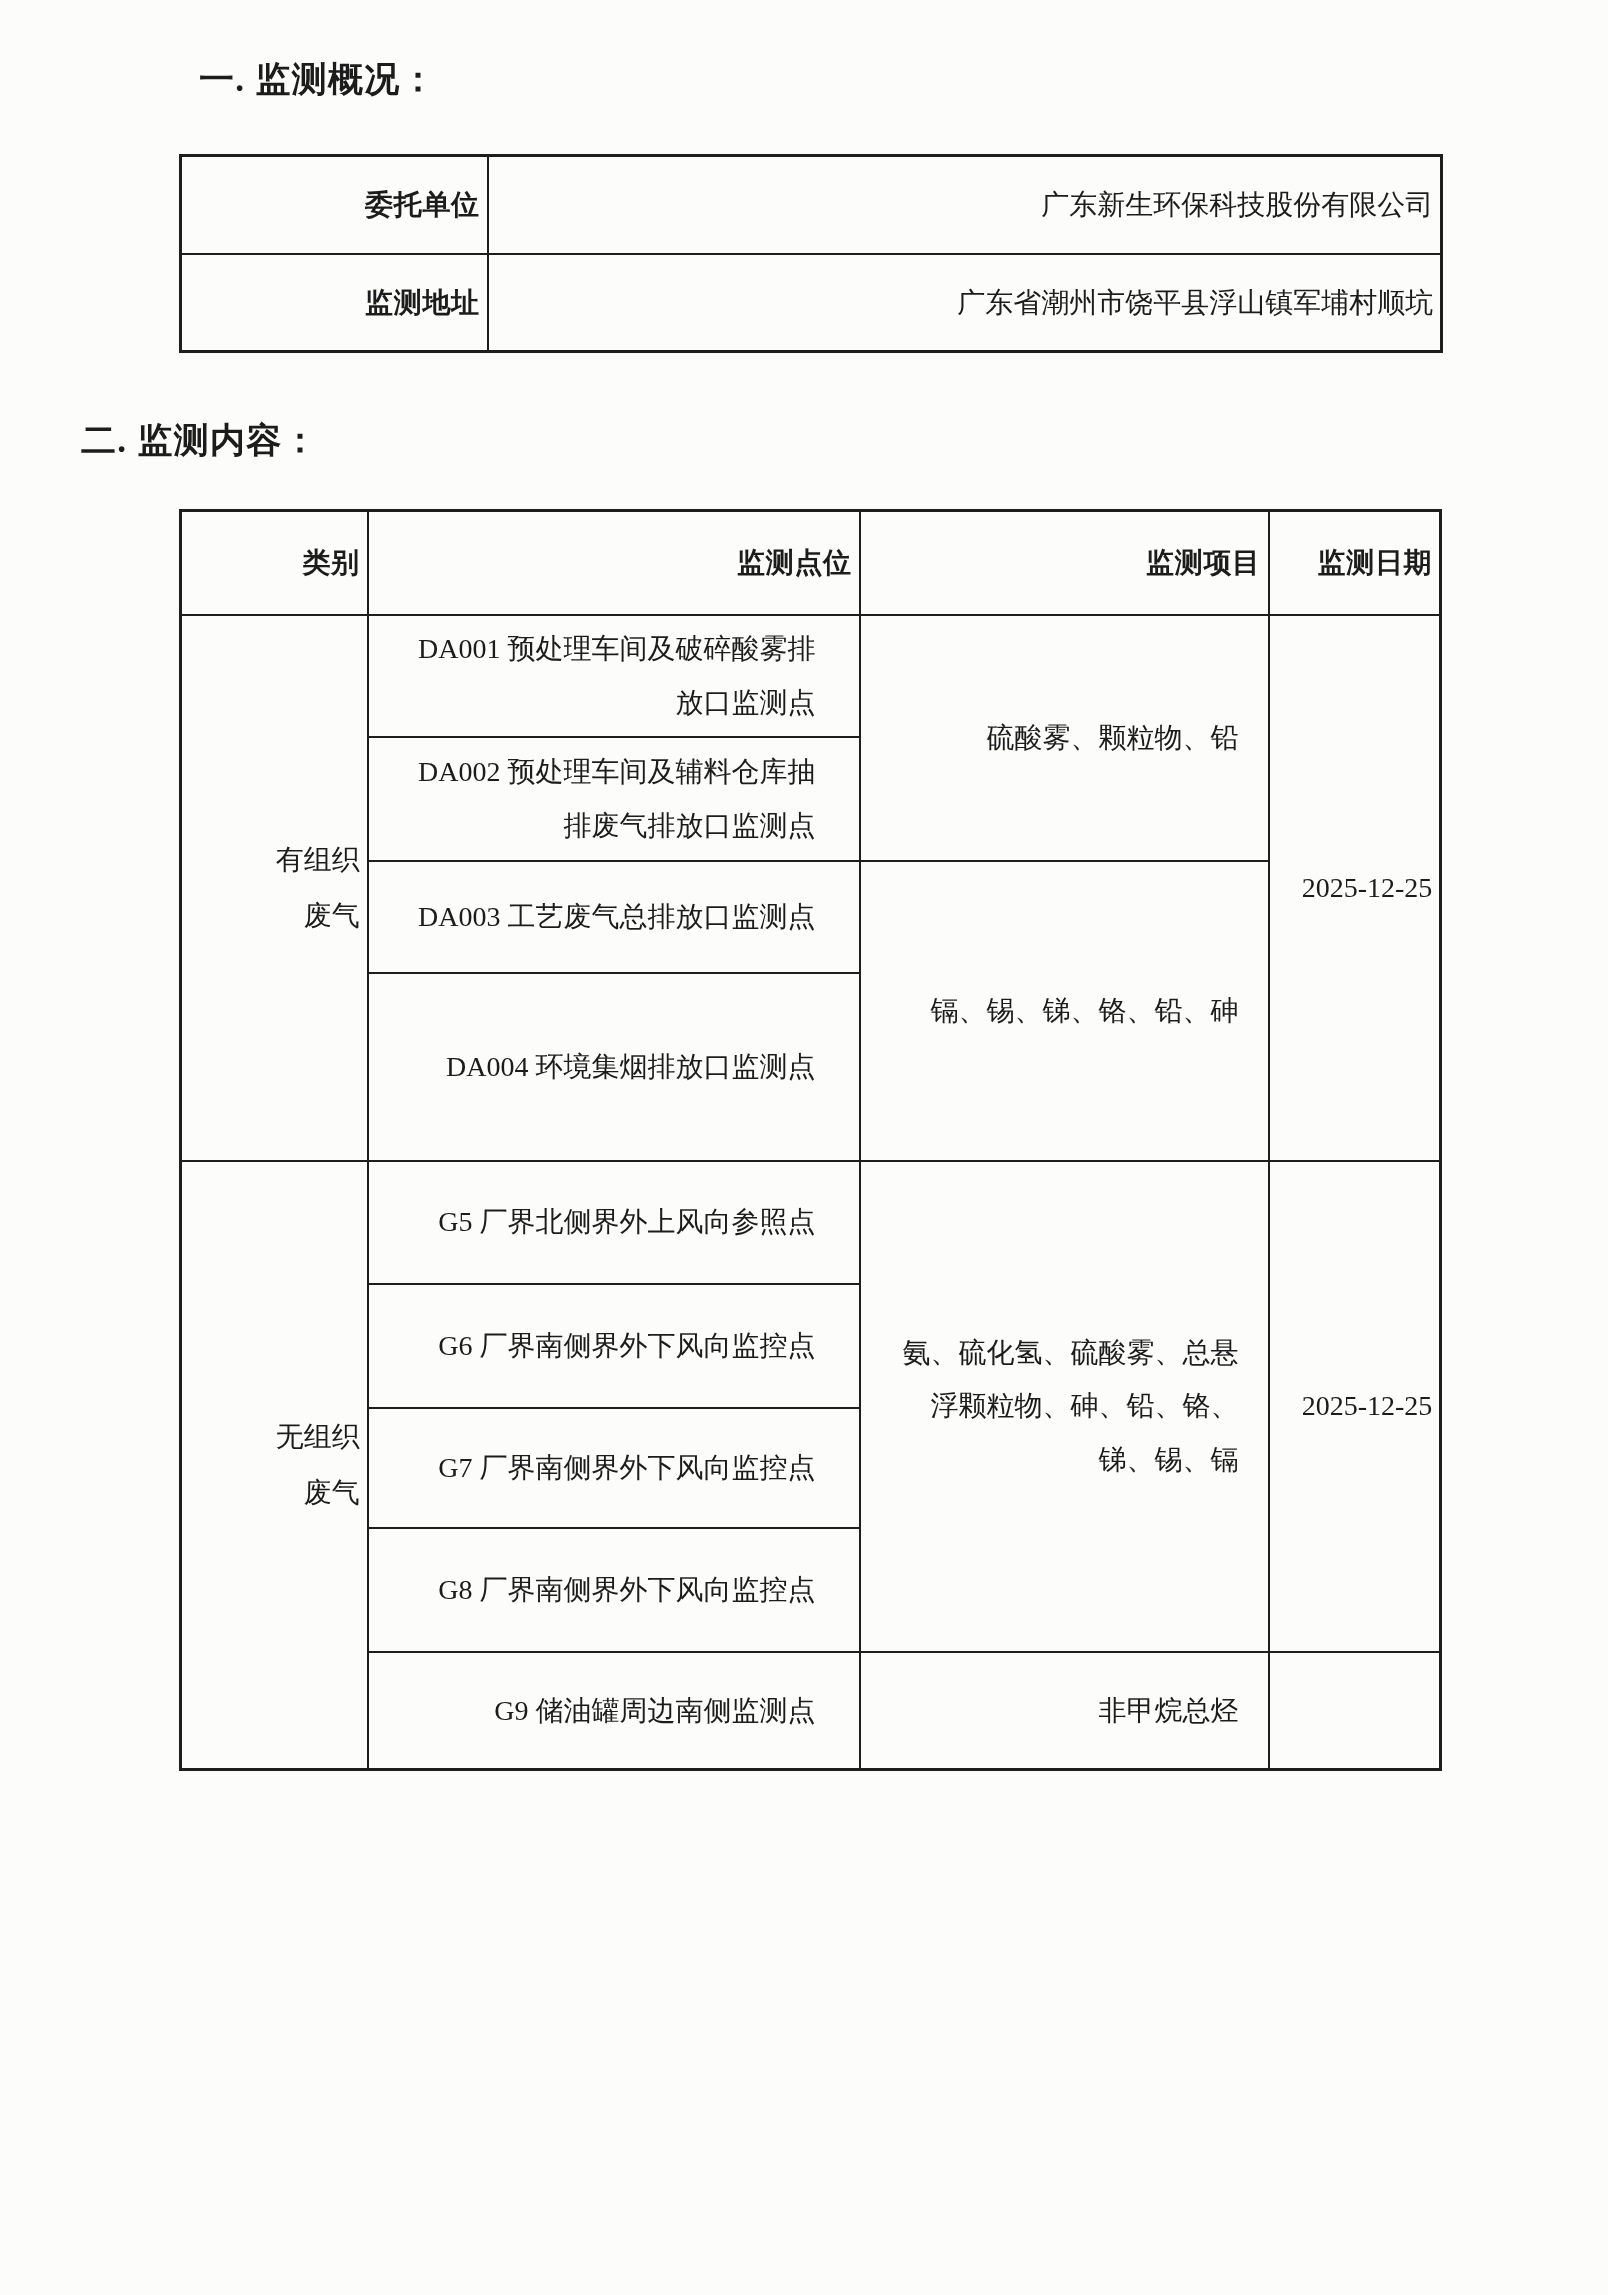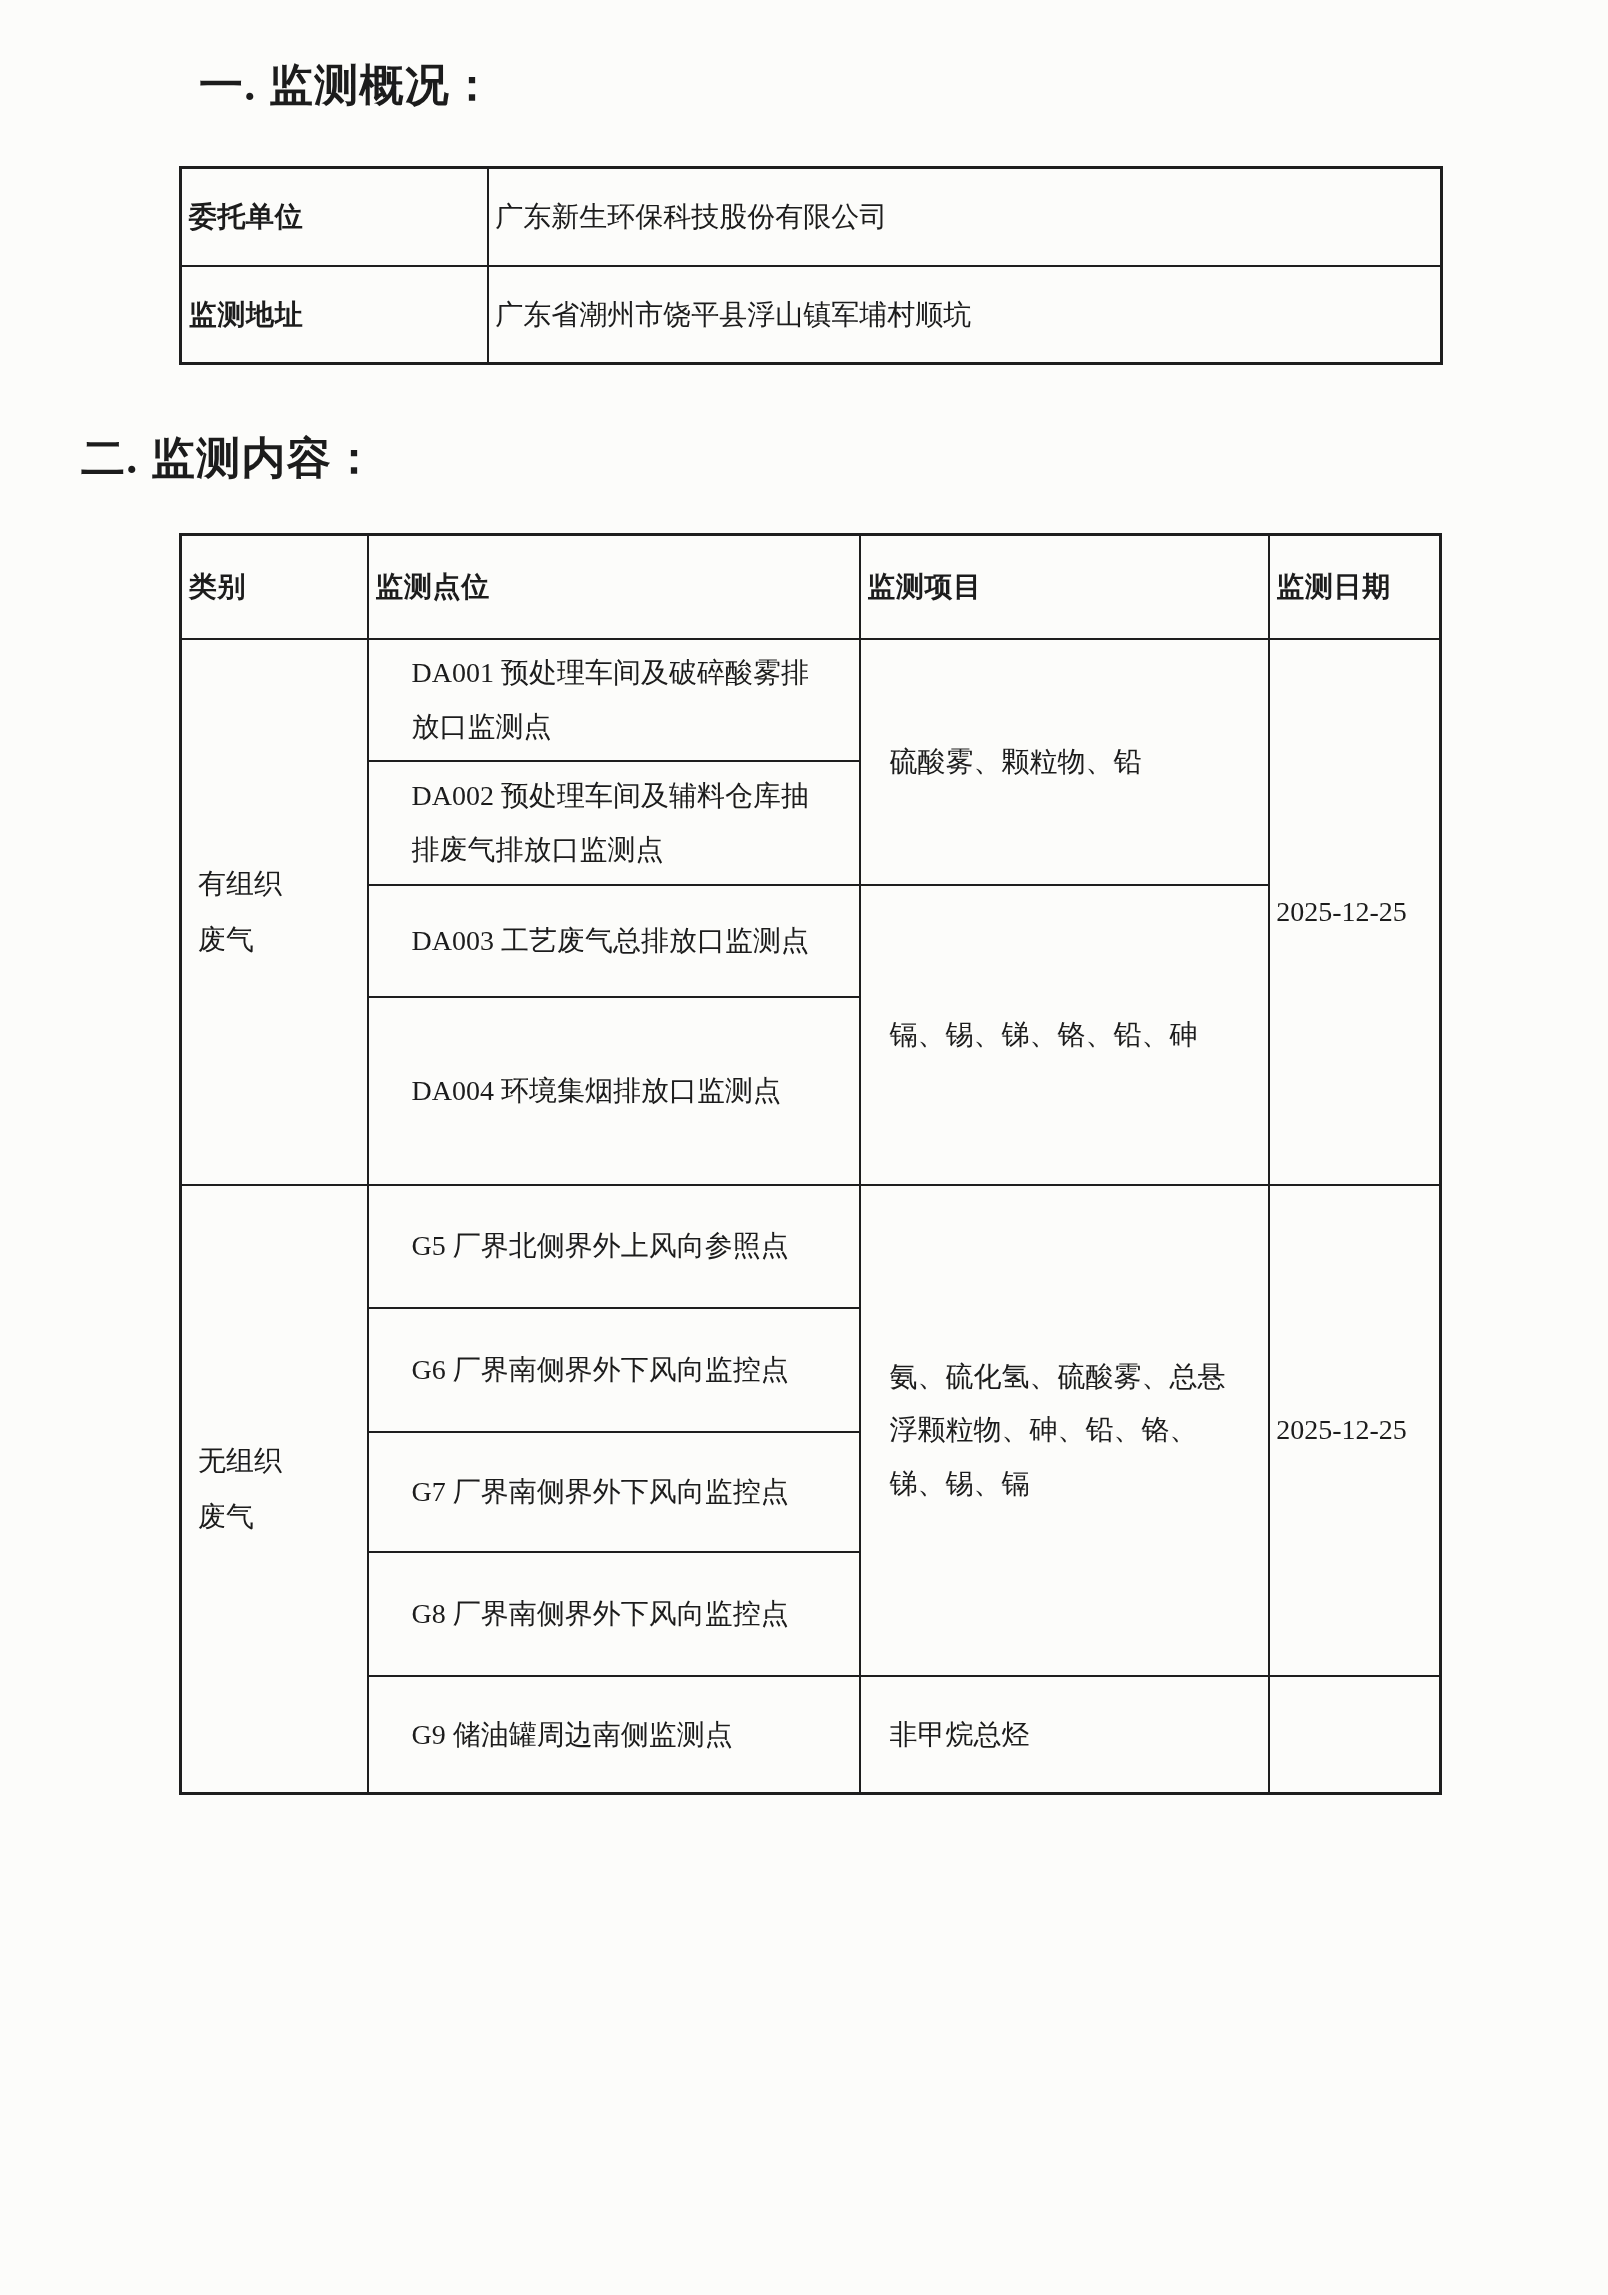--- a/index.html
+++ b/index.html
@@ -17,36 +17,36 @@
   }
   .doc-header {
     display: flex;
     justify-content: space-between;
     align-items: flex-end;
     padding: 124px 93px 0 144px;
     font-size: 23.4px;
     line-height: 1.2;
   }
   .sec-title {
-    font-size: 44px;
+    font-size: 35px;
     font-weight: 700;
     letter-spacing: 1.3px;
   }
   .sec-title.t1 { margin: 56px 0 0 199px; }
   .sec-title.t2 { margin: 64px 0 0 81px; }
 
   table.tbl {
     border-collapse: collapse;
     table-layout: fixed;
     margin-left: 179px;
     border: 3.3px solid #1e1e1e;
   }
   table.tbl td, table.tbl th {
     border: 2px solid #1e1e1e;
-    text-align: left;
+    text-align: right;
     vertical-align: middle;
     font-size: 28px;
     font-weight: 400;
     line-height: 1.9;
     padding: 0 6.7px;
   }
   
   table.overview { margin-top: 51px; width: 1260px; }
   table.overview tr { height: 98px; }
   table.overview td.lbl { width: 307px; font-weight: 700; letter-spacing: 0.7px; }

